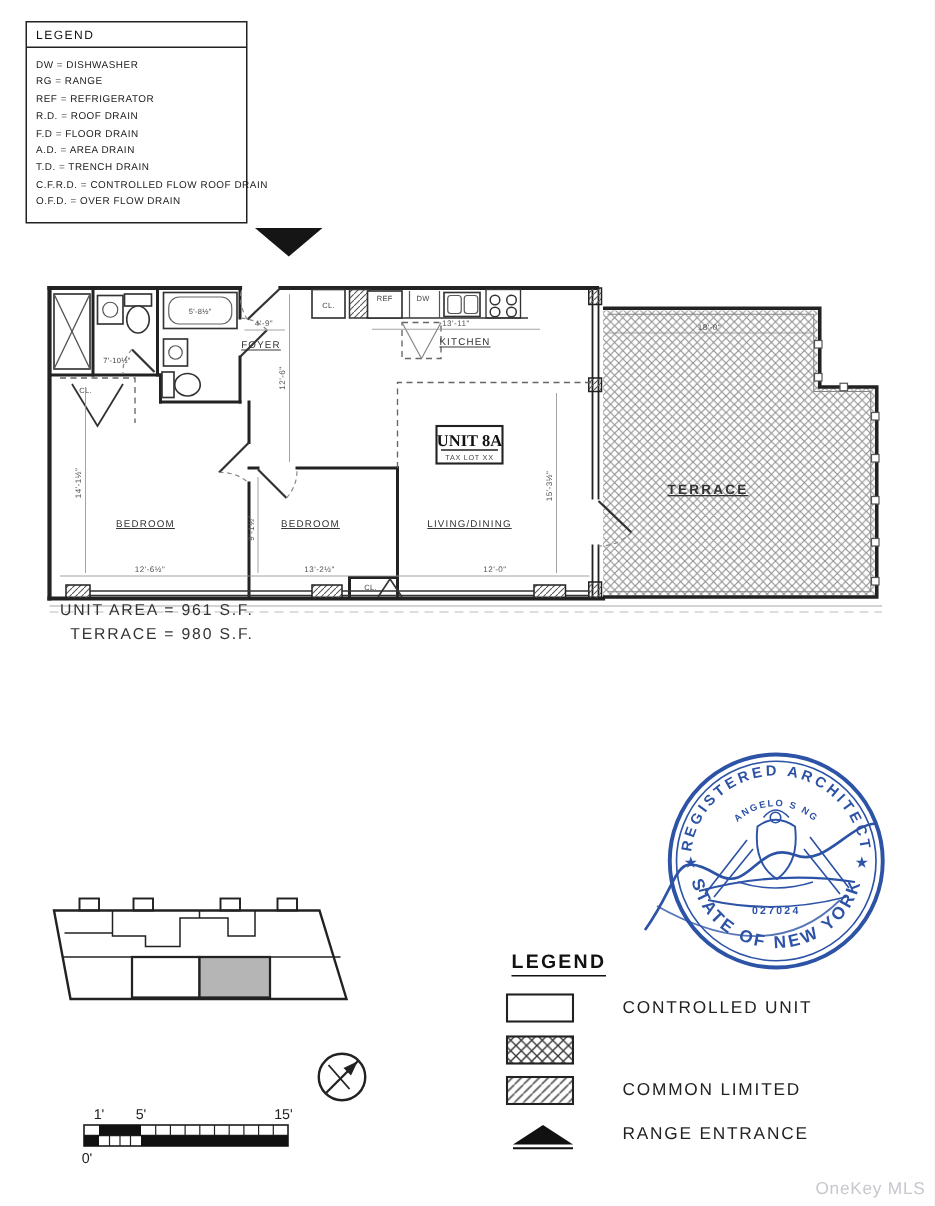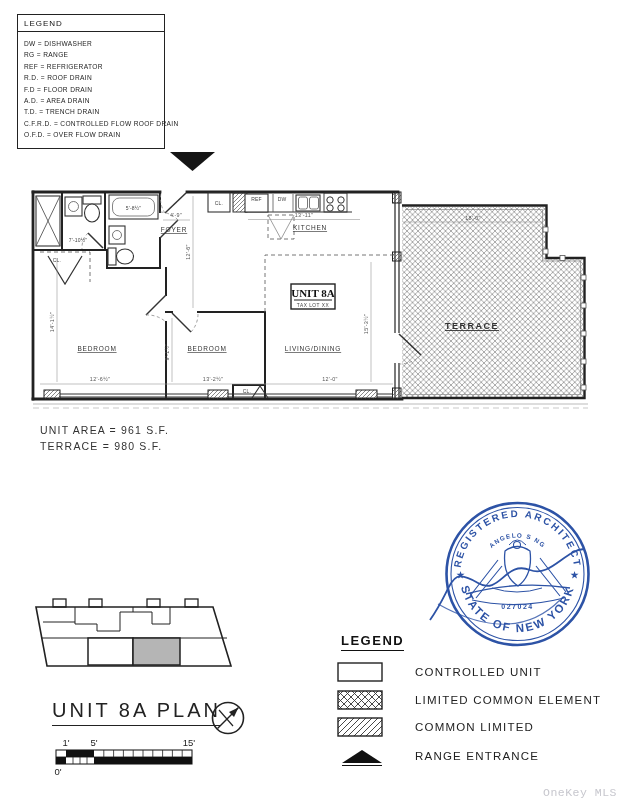--- a/index.html
+++ b/index.html
@@ -6,30 +6,30 @@
   .sheet{position:relative;width:623px;height:804px;background:#fff;overflow:hidden;
          font-family:"Liberation Sans",sans-serif;outline:1px solid #e0e0e0;}
   .abs{position:absolute;}
   svg{display:block;}
   
   .legend-box{left:17px;top:14px;width:146px;border:1.2px solid #222;background:#fff;}
   .legend-box .hd{font-size:8px;letter-spacing:1px;color:#111;padding:4px 6px 3px 6px;border-bottom:1.1px solid #222;}
   .legend-box .items{padding:6px 4px 7px 6px;}
   .legend-box .items div{font-size:6.6px;letter-spacing:.35px;color:#222;line-height:11.4px;white-space:nowrap;}
   
-  .areas{left:40px;top:423px;font-size:10.5px;letter-spacing:1.2px;color:#333;line-height:15.5px;}
+  .areas{left:40px;top:400px;font-size:10.5px;letter-spacing:1.2px;color:#333;line-height:15.5px;text-align:right;}
   
   .leg2-title{left:341px;top:633px;font-size:13px;font-weight:bold;letter-spacing:1.5px;color:#111;
               border-bottom:1.6px solid #111;padding-bottom:2px;}
   .leg2-label{font-size:11.5px;letter-spacing:1.2px;color:#222;white-space:nowrap;}
   .address{left:414px;top:778px;font-size:13.5px;font-weight:600;letter-spacing:1.4px;color:#111;white-space:nowrap;}
   
   .plan-title{left:52px;top:699px;font-size:20px;letter-spacing:3px;color:#222;
               border-bottom:1.8px solid #222;padding-bottom:3px;white-space:nowrap;}
-  .watermark{right:6px;bottom:5px;font-size:11.5px;letter-spacing:.5px;color:#c7c7ce;font-family:Liberation Mono, monospace;}
+  .watermark{right:6px;bottom:5px;font-size:11.5px;letter-spacing:.5px;color:#c7c7ce;}
   
   .ink{stroke:#222;fill:none;}
   .thick{stroke-width:2.8;}
   .mid{stroke-width:2;}
   .fix{stroke:#333;stroke-width:1.1;fill:#fff;}
   .dimline{stroke:#999;stroke-width:.6;fill:none;}
   .dim{font-size:5.4px;fill:#555;letter-spacing:.3px;}
   .room{font-size:6.5px;fill:#333;letter-spacing:.8px;}
   .tiny{font-size:5px;fill:#444;letter-spacing:.2px;}
   .dash{stroke:#666;stroke-width:.9;stroke-dasharray:4 3;fill:none;}
@@ -343,35 +343,33 @@
   <div class="abs leg2-label" style="left:415px;top:666px">CONTROLLED UNIT</div>
 
   <svg class="abs" style="left:337px;top:690px" width="46" height="20">
     <defs>
         <pattern id="xh2" width="7" height="7" patternUnits="userSpaceOnUse">
       <path d="M0 7 L7 0 M0 0 L7 7" stroke="#333" stroke-width="0.9"></path>
         </pattern>
       </defs>
     <rect x="1" y="1" width="44" height="18" fill="url(#xh2)" stroke="#222" stroke-width="1.4"></rect>
   </svg>
-  <div class="abs leg2-label" style="left:415px;top:694px">LIMITED COMMON ELEMENT</div>
 
   <svg class="abs" style="left:337px;top:717px" width="46" height="20">
     <defs>
         <pattern id="dh2" width="6" height="6" patternUnits="userSpaceOnUse">
       <path d="M-1 7 L7 -1" stroke="#333" stroke-width="0.9"></path>
         </pattern>
       </defs>
     <rect x="1" y="1" width="44" height="18" fill="url(#dh2)" stroke="#222" stroke-width="1.4"></rect>
   </svg>
   <div class="abs leg2-label" style="left:415px;top:721px">COMMON LIMITED</div>
 
   <svg class="abs" style="left:339px;top:747px" width="46" height="20">
     <polygon points="3,16 43,16 23,3" fill="#111"></polygon>
     <line x1="3" y1="18.5" x2="43" y2="18.5" stroke="#111" stroke-width="1.2"></line>
   </svg>
   <div class="abs leg2-label" style="left:415px;top:750px">RANGE ENTRANCE</div>
 
 
-  <div class="abs plan-title">UNIT 8A PLAN</div>
 
   <div class="abs watermark">OneKey MLS</div>
 </div>
 
 </body></html>

